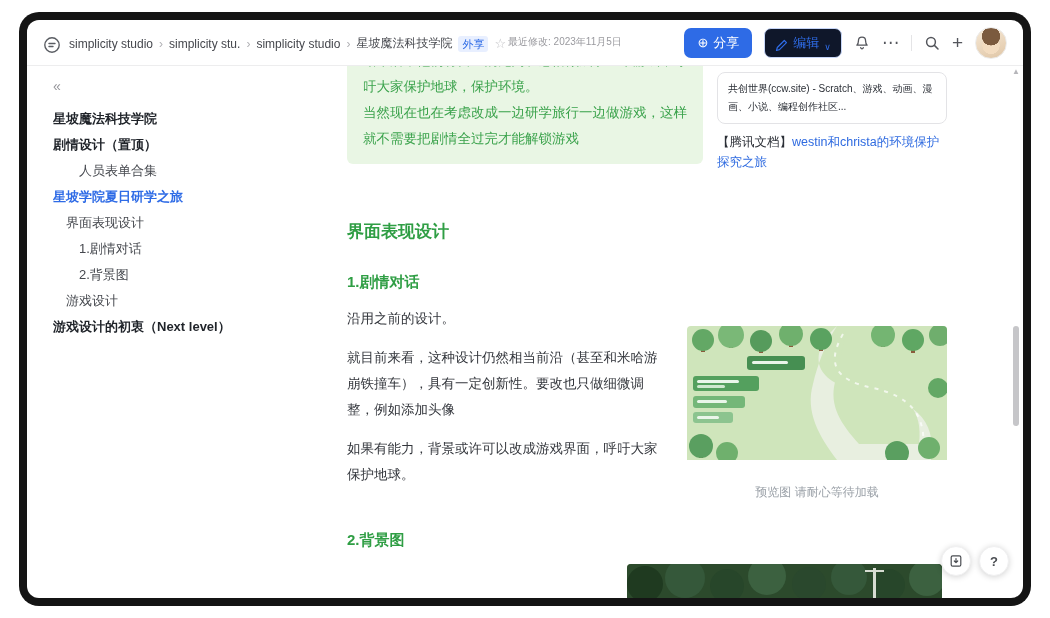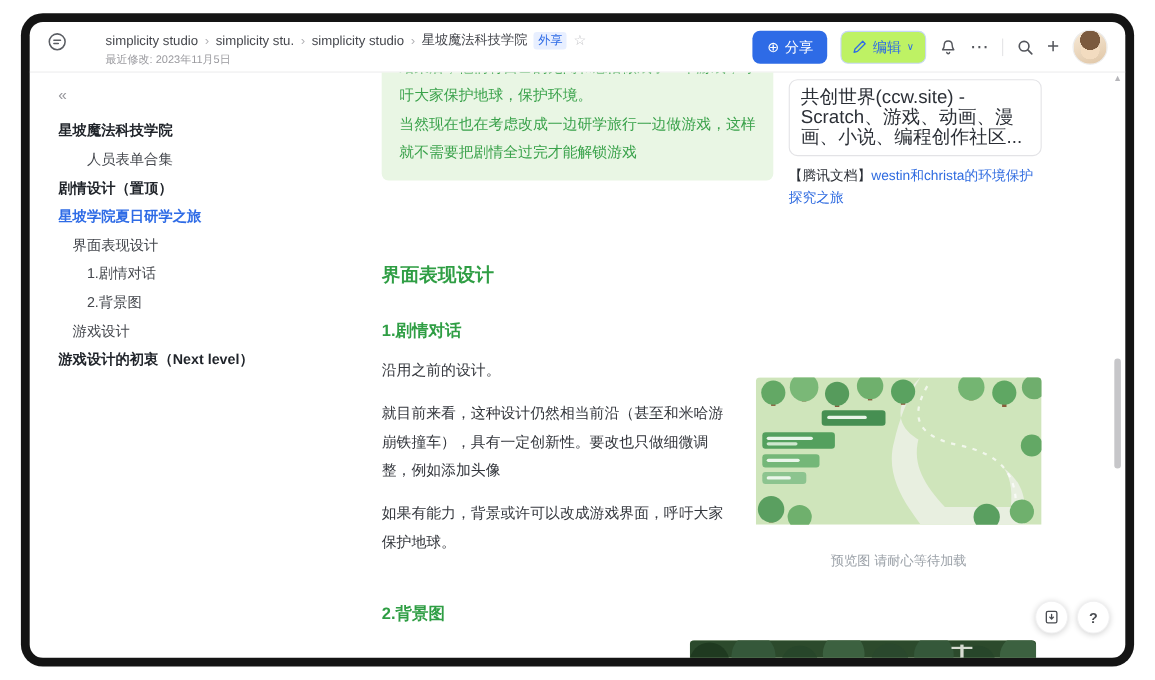--- a/index.html
+++ b/index.html
@@ -10,33 +10,33 @@
   .frame{position:absolute;left:19px;top:12px;width:1012px;height:594px;background:#141414;
     border-radius:20px;padding:8px;}
   .app{width:100%;height:100%;background:#fff;border-radius:12px;overflow:hidden;
     position:relative;display:flex;flex-direction:column;}
 
   
   .topbar{flex:none;height:46px;display:flex;align-items:center;padding:0 16px;
     border-bottom:1px solid #ededee;gap:8px;}
   .tb-left{display:flex;align-items:flex-start;gap:8px;}
   .logo{margin-top:5px;display:flex;}
-  .tb-meta{display:flex;flex-direction:column;gap:2px;padding-top:4px;margin-left:27px;}
+  .tb-meta{display:flex;gap:2px;padding-top:4px;}
   .bc-row{display:flex;align-items:center;gap:6px;font-size:12px;color:#3f4146;}
   .bc{display:flex;align-items:center;gap:6px;white-space:nowrap;}
   .bc-item{color:#45474d;}
   .bc-sep{color:#b1b1b5;}
   .badge{background:#e8efff;color:var(--accent,#2e6be6);font-size:11px;line-height:14px;
     padding:1px 4px;border-radius:3px;}
   .star{color:#c2c2c6;font-size:13px;line-height:14px;}
   .modified{font-size:10px;color:#9a9a9f;}
   .tb-right{margin-left:auto;display:flex;align-items:center;gap:12px;}
   .btn-share{display:inline-flex;align-items:center;gap:5px;background:var(--accent,#2e6be6);
     color:#fff;font-size:13px;padding:6px 13px;border-radius:7px;border:none;}
-  .btn-edit{display:inline-flex;align-items:center;gap:5px;border:1px solid #c7d6f8;background:#bef264;
+  .btn-edit{display:inline-flex;align-items:flex-end;gap:5px;border:1px solid #c7d6f8;background:#0f172a;
     color:var(--accent,#2e6be6);font-size:13px;padding:5px 10px;border-radius:7px;}
   .chev{font-size:9px;line-height:1;}
   .ticon{display:flex;align-items:center;color:#54565c;}
   .more-glyph{font-size:17px;color:#54565c;line-height:1;}
   .plus-glyph{font-size:19px;color:#54565c;line-height:1;font-weight:400;}
   .tb-div{width:1px;height:16px;background:#e4e4e6;}
   .avatar{width:32px;height:32px;border-radius:50%;border:1px solid #ececec;
     background:
       radial-gradient(circle at 50% 28%, #7b5a3e 0 34%, rgba(0,0,0,0) 35%),
       radial-gradient(circle at 50% 58%, #f3dcc0 0 37%, rgba(0,0,0,0) 38%),
@@ -54,21 +54,21 @@
 
   .content{flex:1;overflow:hidden;position:relative;}
   .doc{width:600px;margin-left:88px;}
 
   .top-row{display:flex;gap:14px;margin-top:-30px;align-items:flex-start;}
   .callout{flex:1;background:var(--callout_bg,#e9f6e4);border-radius:6px;padding:12px 16px;
     color:var(--callout_text,#3aa24b);font-size:13.5px;line-height:26px;}
   .callout p{margin:0;}
   .aside-col{width:230px;flex:none;}
   .link-card{margin-top:36px;border:1px solid #e3e3e6;border-radius:8px;padding:7px 10px;
-    font-size:17px;line-height:18px;color:#2b2f36;}
+    font-size:10px;line-height:18px;color:#2b2f36;}
   .doc-link{margin-top:8px;font-size:12.5px;line-height:20px;color:#2b2f36;}
   .doc-link .lnk{color:var(--link,#2f6be0);}
 
   .h1{margin-top:48px;font-size:17px;font-weight:700;color:var(--green,#2f9e44);}
   .h2{margin-top:30px;font-size:15px;font-weight:700;color:var(--green,#2f9e44);}
   .sec-row{display:flex;gap:18px;margin-top:14px;align-items:flex-end;}
   .text-col{font-size:13.5px;color:#33363c;line-height:26px;}
   .text-col p{margin:0 0 13px;}
   .col1{width:322px;flex:none;}
   .col2a{width:262px;flex:none;}
@@ -151,22 +151,22 @@
         <span class="avatar" data-interactable="true"></span>
       </div>
     </header>
 
     <div class="body" data-interactable="false">
 
       <aside class="sidebar" data-interactable="false">
         <div class="collapse" data-interactable="true">«</div>
         <nav data-interactable="false">
             <div class="side-item lv0 bold" data-interactable="true">星坡魔法科技学院</div>
+            <div class="side-item lv0 bold" data-interactable="true">剧情设计（置顶）</div>
             <div class="side-item lv2" data-interactable="true">人员表单合集</div>
-            <div class="side-item lv0 bold" data-interactable="true">剧情设计（置顶）</div>
             <div class="side-item lv0 bold active" data-interactable="true">星坡学院夏日研学之旅</div>
             <div class="side-item lv1" data-interactable="true">界面表现设计</div>
             <div class="side-item lv2" data-interactable="true">1.剧情对话</div>
             <div class="side-item lv2" data-interactable="true">2.背景图</div>
             <div class="side-item lv1" data-interactable="true">游戏设计</div>
             <div class="side-item lv0 bold" data-interactable="true">游戏设计的初衷（Next level）</div>
           </nav>
       </aside>
 
       <main class="content" data-interactable="false">

